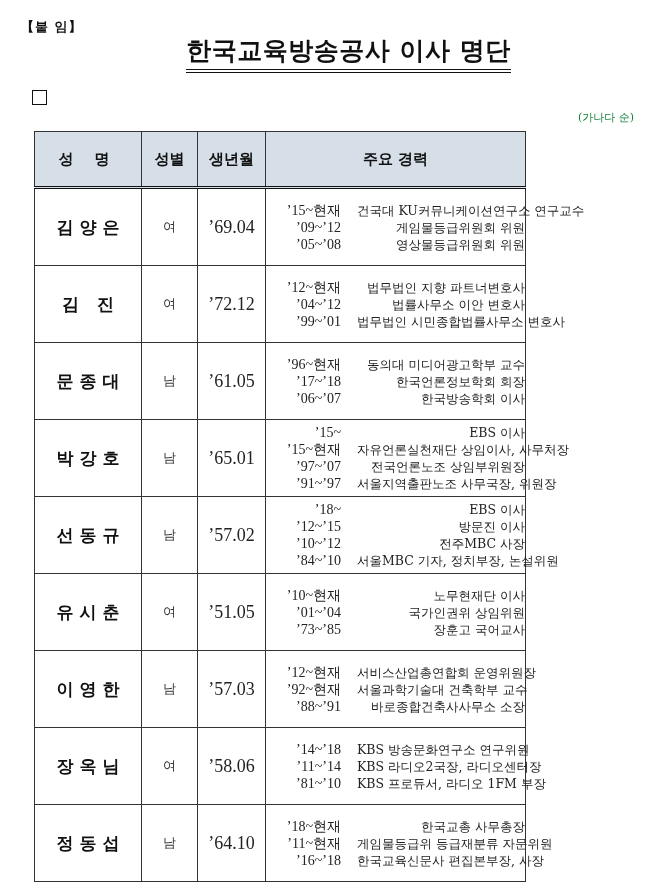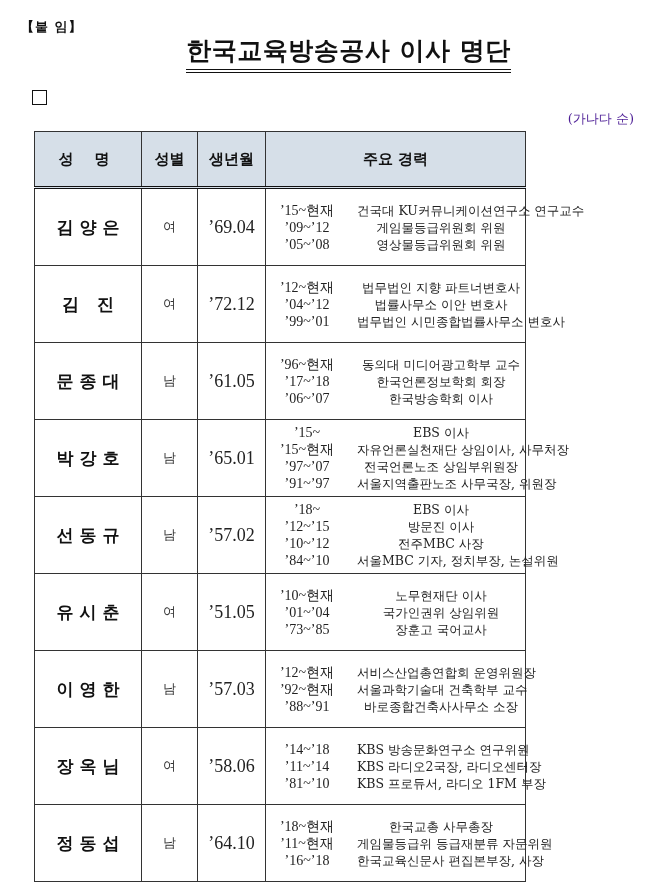--- a/index.html
+++ b/index.html
@@ -5,31 +5,31 @@
   html, body { margin:0; padding:0; background:#ffffff; }
   body { width:660px; height:890px; position:relative; overflow:hidden;
          font-family:"DejaVu Sans", "Liberation Sans", sans-serif; color:#111; }
   .attach { position:absolute; left:21px; top:18px; font-size:13px; font-weight:bold; letter-spacing:1px; }
   .title { position:absolute; left:0; width:660px; top:36px; text-align:center; }
   .title span { font-size:25px; font-weight:bold; letter-spacing:0.5px;
                 display:inline-block; padding-bottom:3px;
                 border-bottom:4px double #111; line-height:30px;margin-left:37px; }
   .section { position:absolute; left:32px; top:90px; font-size:20px; font-weight:bold; display:flex; align-items:center; }
   .section .box { width:15px; height:15px; border:1.6px solid #111; margin-right:10px; display:inline-block; box-sizing:border-box; }
-  .order { position:absolute; right:26px; top:110px; font-size:13px; font-family:"DejaVu Serif", serif; color:#4c1d95; }
+  .order { position:absolute; right:26px; top:110px; font-size:11px; font-family:"DejaVu Serif", serif; color:#15803d; }
 
   table { position:absolute; left:34px; top:131px; width:492px; border-collapse:collapse; table-layout:fixed; }
   th, td { border:1px solid #333; padding:0; }
   table { border:1.6px solid #222; }
   thead th { background:#d6dfe8; height:54px; font-size:15px; font-weight:bold; text-align:center; border-bottom:3px double #111; }
   td { height:76px; text-align:center; vertical-align:middle; }
   td.name { font-size:17px; font-weight:bold; letter-spacing:6px; padding-left:6px; }
   td.gender { font-size:13px; font-family:"DejaVu Serif", serif; color:#333; }
   td.birth { font-size:18px; font-family:"Liberation Serif", serif; color:#222; }
-  td.career { text-align:center; padding-left:7px; font-family:"DejaVu Serif", serif; font-size:12.5px; color:#222; }
+  td.career { text-align:right; padding-left:7px; font-family:"DejaVu Serif", serif; font-size:12.5px; color:#222; }
   .cline { display:flex; line-height:17px; white-space:nowrap; }
   .cline .period { width:68px; flex:none; font-family:"Liberation Serif", serif; font-size:14px; }
   .cline .desc { flex:1;margin-left:16px; }
 </style>
 </head>
 <body>
 
 <div class="attach">【붙 임】</div>
 <div class="title"><span>한국교육방송공사 이사 명단</span></div>
 <div class="section">

